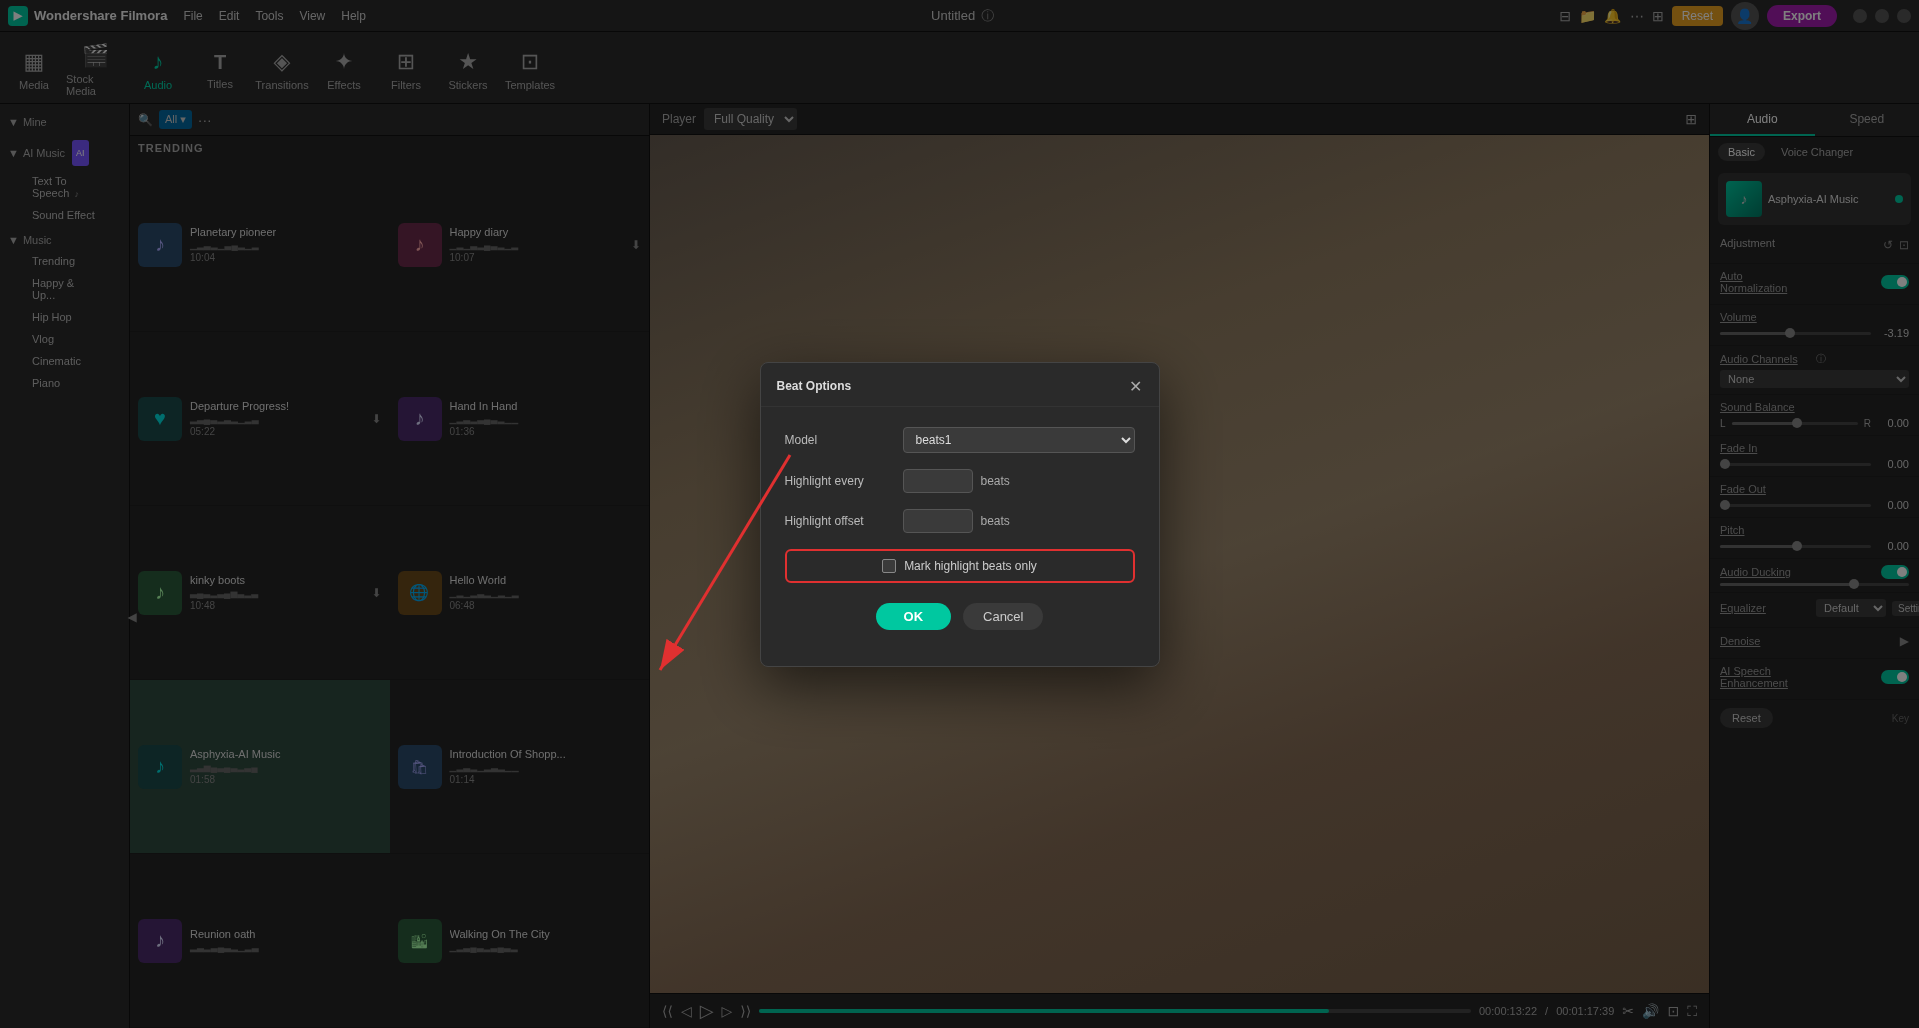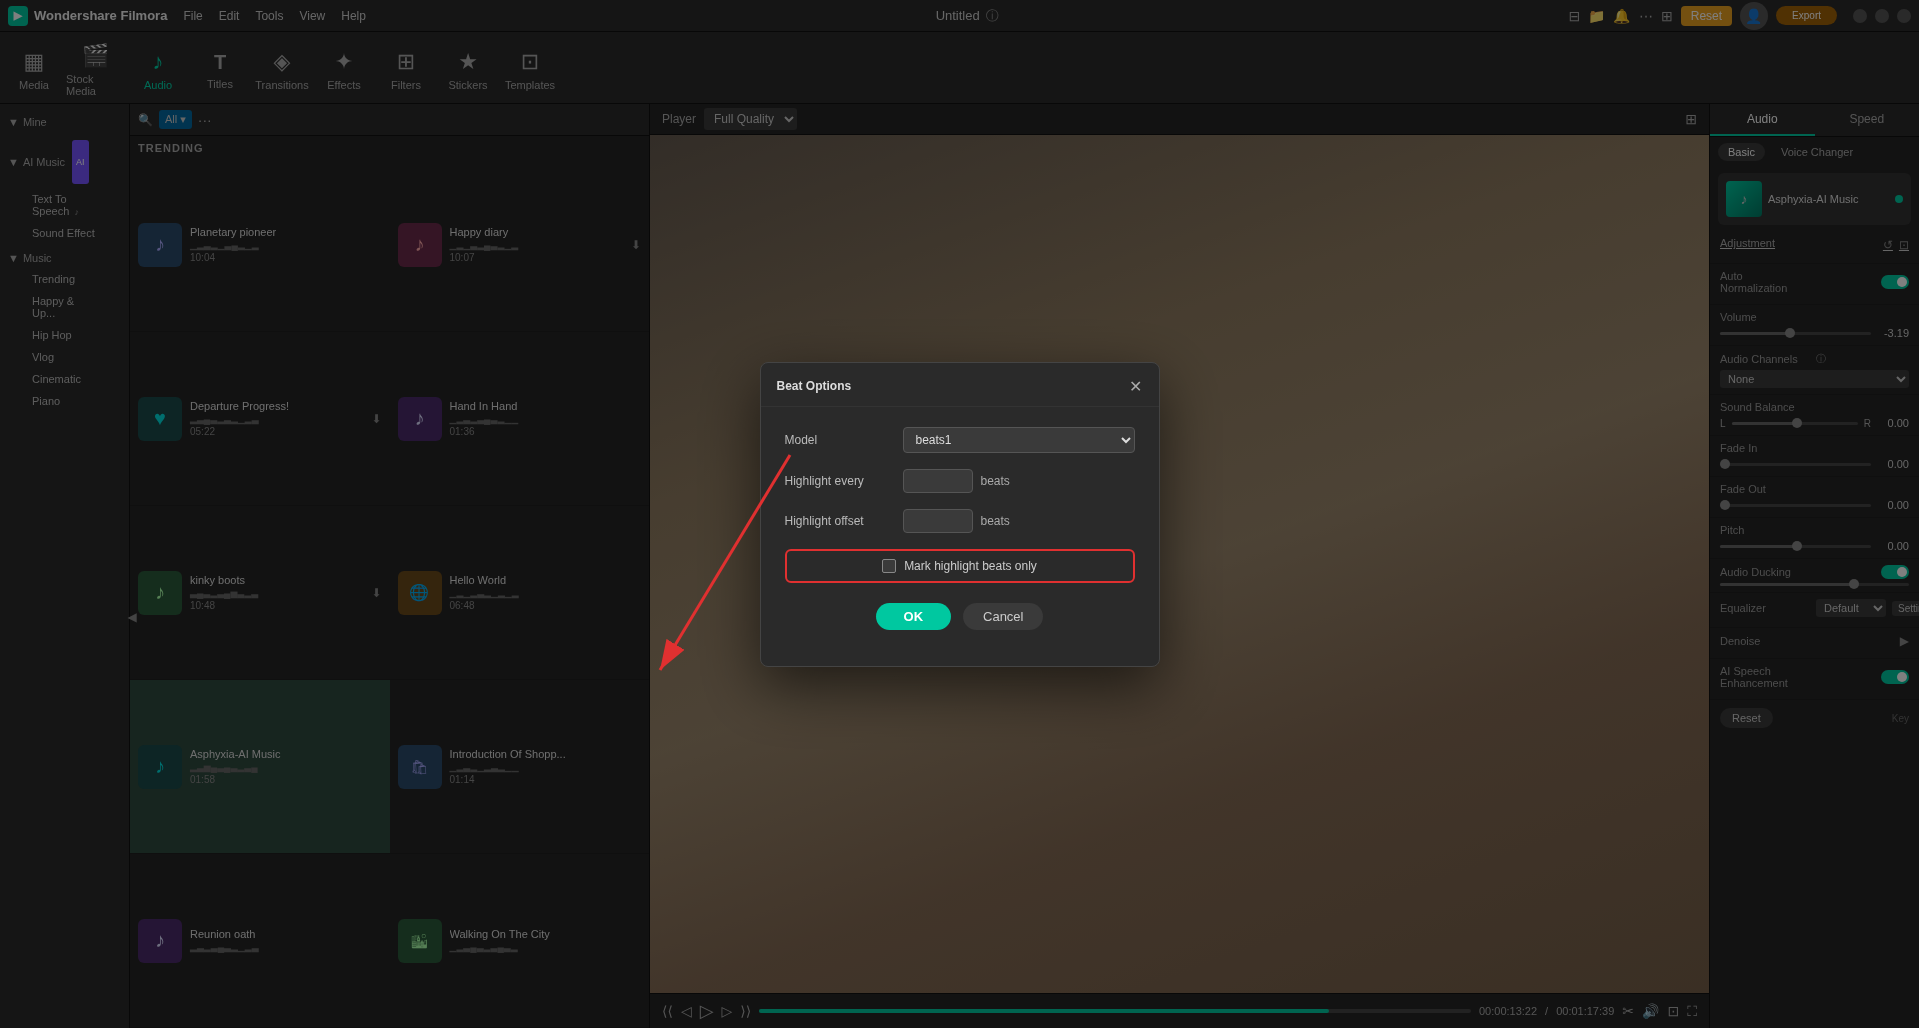--- a/index.html
+++ b/index.html
@@ -8,21 +8,21 @@
     
     #menu-bar { display: flex; align-items: center; background: #2b2b2b; height: 32px; padding: 0 8px; gap: 16px; border-bottom: 1px solid #111; }
     #menu-bar .logo { display: flex; align-items: center; gap: 6px; color: #eee; font-size: 13px; font-weight: 600; }
     #menu-bar .logo-icon { width: 20px; height: 20px; background: #00c8a0; border-radius: 4px; display: flex; align-items: center; justify-content: center; font-size: 11px; color: #fff; }
     .menu-items { display: flex; gap: 16px; color: #ccc; font-size: 12px; }
     .menu-items span { cursor: pointer; }
     .spacer { flex: 1; }
     .title-area { display: flex; align-items: center; gap: 6px; font-size: 13px; color: #ccc; }
     .top-right-icons { display: flex; align-items: center; gap: 8px; }
     .purchase-btn { background: #e8a020; color: #fff; border: none; border-radius: 4px; padding: 3px 10px; font-size: 12px; cursor: pointer; }
-    .export-btn { background: #a16207; color: #fff; border: none; border-radius: 14px; padding: 4px 16px; font-size: 10px; cursor: pointer; font-weight: 400; }
+    .export-btn { background: #a21caf; color: #fff; border: none; border-radius: 14px; padding: 4px 16px; font-size: 12px; cursor: pointer; font-weight: 700; }
     .window-controls { display: flex; gap: 8px; margin-left: 8px; }
     .win-btn { width: 14px; height: 14px; border-radius: 50%; cursor: pointer; }
 
     
     #toolbar { display: flex; align-items: flex-end; background: #2b2b2b; height: 72px; padding: 0 4px; border-bottom: 1px solid #111; gap: 2px; }
     .tool-item { display: flex; flex-direction: column; align-items: center; justify-content: center; width: 60px; height: 66px; cursor: pointer; border-radius: 4px; color: #aaa; font-size: 11px; gap: 4px; }
     .tool-item.active { color: #00d4aa; }
     .tool-icon { font-size: 22px; }
 
     
@@ -83,21 +83,21 @@
     .right-subtab.active { background: #3a3a3a; color: #fff; }
 
     .audio-track-item { display: flex; align-items: center; gap: 6px; padding: 8px; margin: 6px 8px; background: #333; border-radius: 6px; cursor: pointer; }
     .track-thumb { width: 36px; height: 36px; border-radius: 4px; background: linear-gradient(135deg, #00c8a0, #007a64); flex-shrink: 0; display: flex; align-items: center; justify-content: center; font-size: 14px; }
     .track-name { font-size: 11px; color: #ddd; }
     .track-dot { width: 8px; height: 8px; border-radius: 50%; background: #00c8a0; margin-left: auto; }
 
     .prop-section { padding: 6px 10px; border-bottom: 1px solid #1e1e1e; }
     .prop-label { font-size: 11px; color: #aaa; margin-bottom: 4px; display: flex; align-items: center; gap: 4px; }
     .prop-row { display: flex; align-items: center; gap: 6px; margin-bottom: 4px; }
-    .prop-name { font-size: 11px; color: #999; width: 90px; flex-shrink: 0; }
+    .prop-name { font-size: 11px; color: #999; width: 90px; flex-shrink: 0; text-decoration: underline; }
     .toggle-switch { width: 28px; height: 14px; background: #00c8a0; border-radius: 7px; cursor: pointer; position: relative; }
     .toggle-switch::after { content: ''; position: absolute; right: 2px; top: 2px; width: 10px; height: 10px; background: #fff; border-radius: 50%; }
     .slider-row { display: flex; align-items: center; gap: 6px; }
     .mini-slider { flex: 1; height: 3px; background: #444; border-radius: 2px; position: relative; cursor: pointer; }
     .mini-slider-fill { height: 100%; background: #666; border-radius: 2px; }
     .mini-slider-handle { position: absolute; top: -4px; width: 10px; height: 10px; border-radius: 50%; background: #888; cursor: pointer; }
     .prop-num { font-size: 11px; color: #ccc; width: 32px; text-align: right; }
     .select-box { background: #3a3a3a; border: none; color: #ccc; font-size: 11px; padding: 2px 4px; border-radius: 3px; width: 100%; }
 
     
@@ -210,21 +210,21 @@
     <div id="left-panel-inner">
 
       <div id="audio-sidebar">
         <div class="sidebar-section-header">
           <span>▼</span>
           <span>Mine</span>
         </div>
         <div class="sidebar-section-header" style="margin-top:4px;">
           <span>▼</span>
           <span>AI Music</span>
-          <span style="background:#7755ff;color:#fff;font-size:9px;padding:17px 4px;border-radius:3px;margin-left:3px;">AI</span>
+          <span style="background:#7755ff;color:#fff;font-size:9px;padding:8px 4px;border-radius:3px;margin-left:3px;">AI</span>
         </div>
         <div class="sidebar-item">
           <span>Text To Speech</span>
           <span style="color:#888;font-size:9px;margin-left:2px;">♪</span>
         </div>
         <div class="sidebar-item">
           <span>Sound Effect</span>
         </div>
         <div class="sidebar-section-header" style="margin-top:4px;">
           <span>▼</span>
@@ -420,21 +420,21 @@
       <div class="right-subtab">Voice Changer</div>
     </div>
 
     <div class="audio-track-item">
       <div class="track-thumb">♪</div>
       <div class="track-name">Asphyxia-AI Music</div>
       <div class="track-dot"></div>
     </div>
 
     <div class="prop-section">
-      <div class="prop-row" style="justify-content:space-between;text-decoration:underline;">
+      <div class="prop-row" style="justify-content:space-between;">
         <span class="prop-label">Adjustment</span>
         <div style="display:flex;gap:6px;">
           <span style="color:#888;font-size:12px;">↺</span>
           <span style="color:#888;font-size:12px;">⊡</span>
         </div>
       </div>
     </div>
 
     <div class="prop-section">
       <div class="prop-row" style="justify-content:space-between;">

